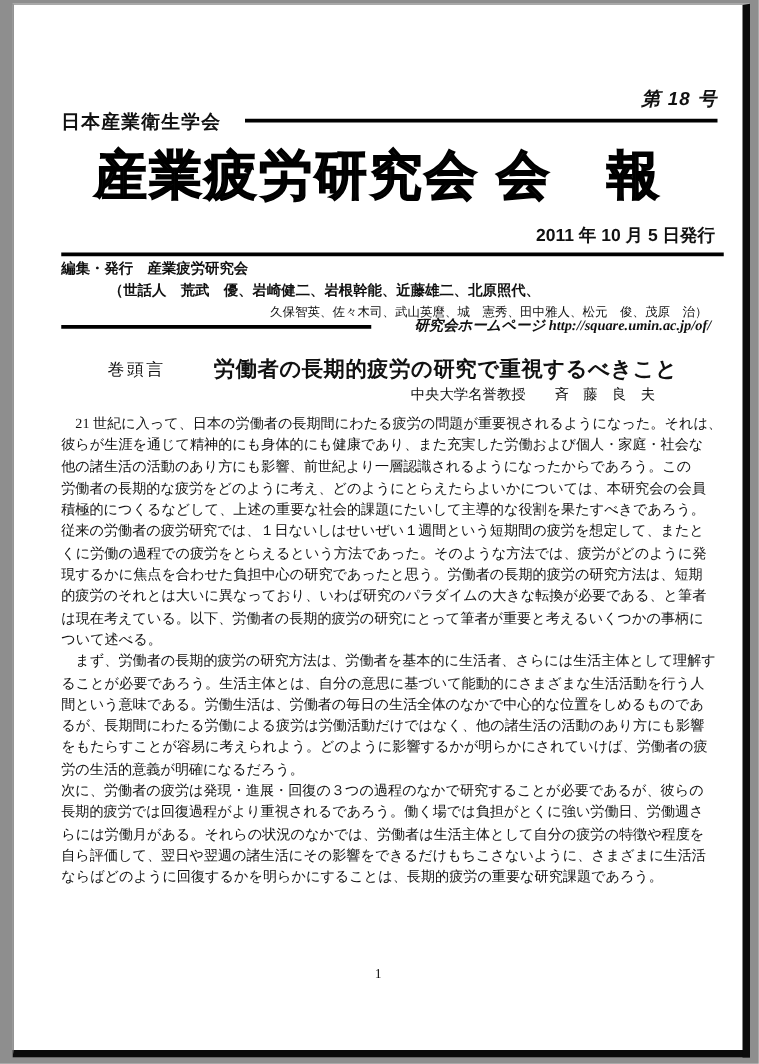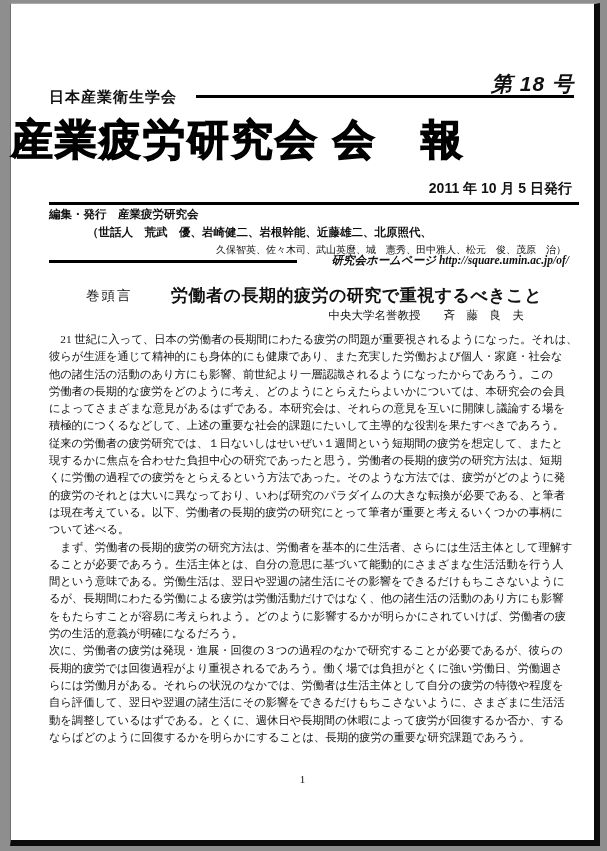--- a/index.html
+++ b/index.html
@@ -14,30 +14,30 @@
     border-right:6px solid #0b0b0b;
     border-bottom:6px solid #0b0b0b;
     border-left:1px solid #6f6f6f;
     border-top:1px solid #a9a9a9;
   }
   .page > div { position:absolute; color:#111; }
 
   .issue {
     top:66px; right:20px;
     font-family:"Liberation Sans","DejaVu Sans",sans-serif;
-    font-weight:bold; font-style:italic; font-size:21px; letter-spacing:1px;
+    font-weight:bold; font-style:italic; font-size:15px; letter-spacing:1px;
   }
   .rule-top { top:91px; left:185px; right:20px; height:3px; background:#000; }
   .society {
     top:84px; left:38px;
     font-family:"Liberation Sans","DejaVu Sans",sans-serif;
     font-weight:bold; font-size:15px; letter-spacing:1px;
   }
   .main-title {
-    top:108px; left:0; width:100%; text-align:left;
+    top:108px; left:0; width:100%; text-align:center;
     font-family:"Liberation Sans","DejaVu Sans",sans-serif;
     font-weight:bold; font-size:42px; letter-spacing:2px;
     -webkit-text-stroke:1.2px #000;
   }
   .pub-date {
     top:176px; right:22px;
     font-family:"Liberation Sans","DejaVu Sans",sans-serif;
     font-weight:bold; font-size:14px;
   }
   .rule-mid { top:198px; left:38px; right:15px; height:3px; background:#000; }
@@ -79,35 +79,33 @@
   <div class="rule-partial"></div>
   <div class="homepage">研究会ホームページ http://square.umin.ac.jp/of/</div>
   <div class="section-label">巻頭言</div>
   <div class="article-title">労働者の長期的疲労の研究で重視するべきこと</div>
   <div class="author">中央大学名誉教授　　斉　藤　良　夫</div>
   <div class="body-text">
       <div class="body-line">　21 世紀に入って、日本の労働者の長期間にわたる疲労の問題が重要視されるようになった。それは、</div>
       <div class="body-line">彼らが生涯を通じて精神的にも身体的にも健康であり、また充実した労働および個人・家庭・社会な</div>
       <div class="body-line">他の諸生活の活動のあり方にも影響、前世紀より一層認識されるようになったからであろう。この</div>
       <div class="body-line">労働者の長期的な疲労をどのように考え、どのようにとらえたらよいかについては、本研究会の会員</div>
-      <div class="body-line">によってさまざまな意見があるはずである。本研究会は、それらの意見を互いに開陳し議論する場を</div>
       <div class="body-line">積極的につくるなどして、上述の重要な社会的課題にたいして主導的な役割を果たすべきであろう。</div>
       <div class="body-line">従来の労働者の疲労研究では、１日ないしはせいぜい１週間という短期間の疲労を想定して、またと</div>
+      <div class="body-line">くに労働の過程での疲労をとらえるという方法であった。そのような方法では、疲労がどのように発</div>
       <div class="body-line">現するかに焦点を合わせた負担中心の研究であったと思う。労働者の長期的疲労の研究方法は、短期</div>
-      <div class="body-line">くに労働の過程での疲労をとらえるという方法であった。そのような方法では、疲労がどのように発</div>
       <div class="body-line">的疲労のそれとは大いに異なっており、いわば研究のパラダイムの大きな転換が必要である、と筆者</div>
       <div class="body-line">は現在考えている。以下、労働者の長期的疲労の研究にとって筆者が重要と考えるいくつかの事柄に</div>
       <div class="body-line">ついて述べる。</div>
       <div class="body-line">　まず、労働者の長期的疲労の研究方法は、労働者を基本的に生活者、さらには生活主体として理解す</div>
       <div class="body-line">ることが必要であろう。生活主体とは、自分の意思に基づいて能動的にさまざまな生活活動を行う人</div>
-      <div class="body-line">間という意味である。労働生活は、翌日や翌週の諸生活にその影響をできるだけもちこさないように</div>
+      <div class="body-line">間という意味である。労働生活は、労働者の毎日の生活全体のなかで中心的な位置をしめるものであ</div>
       <div class="body-line">るが、長期間にわたる労働による疲労は労働活動だけではなく、他の諸生活の活動のあり方にも影響</div>
       <div class="body-line">をもたらすことが容易に考えられよう。どのように影響するかが明らかにされていけば、労働者の疲</div>
       <div class="body-line">労の生活的意義が明確になるだろう。</div>
       <div class="body-line">次に、労働者の疲労は発現・進展・回復の３つの過程のなかで研究することが必要であるが、彼らの</div>
       <div class="body-line">長期的疲労では回復過程がより重視されるであろう。働く場では負担がとくに強い労働日、労働週さ</div>
       <div class="body-line">らには労働月がある。それらの状況のなかでは、労働者は生活主体として自分の疲労の特徴や程度を</div>
       <div class="body-line">自ら評価して、翌日や翌週の諸生活にその影響をできるだけもちこさないように、さまざまに生活活</div>
-      <div class="body-line">動を調整しているはずである。とくに、週休日や長期間の休暇によって疲労が回復するか否か、する</div>
       <div class="body-line">ならばどのように回復するかを明らかにすることは、長期的疲労の重要な研究課題であろう。</div>
     </div>
   <div class="page-number">1</div>
 </div>
 
 </body></html>

